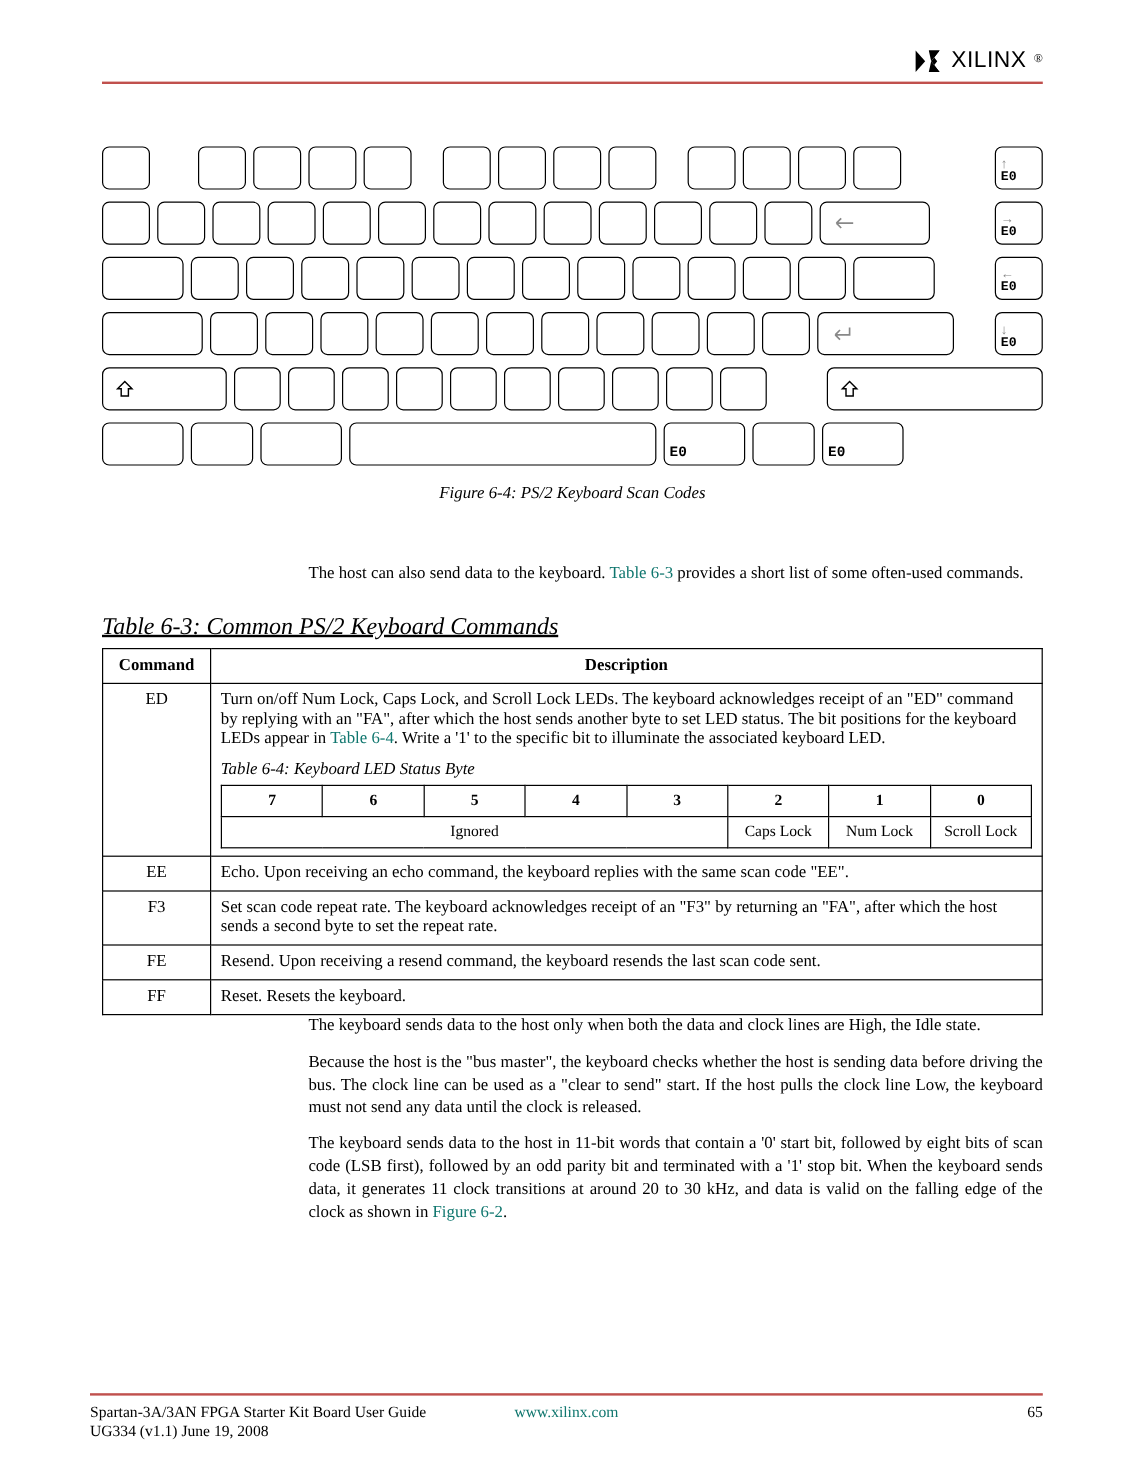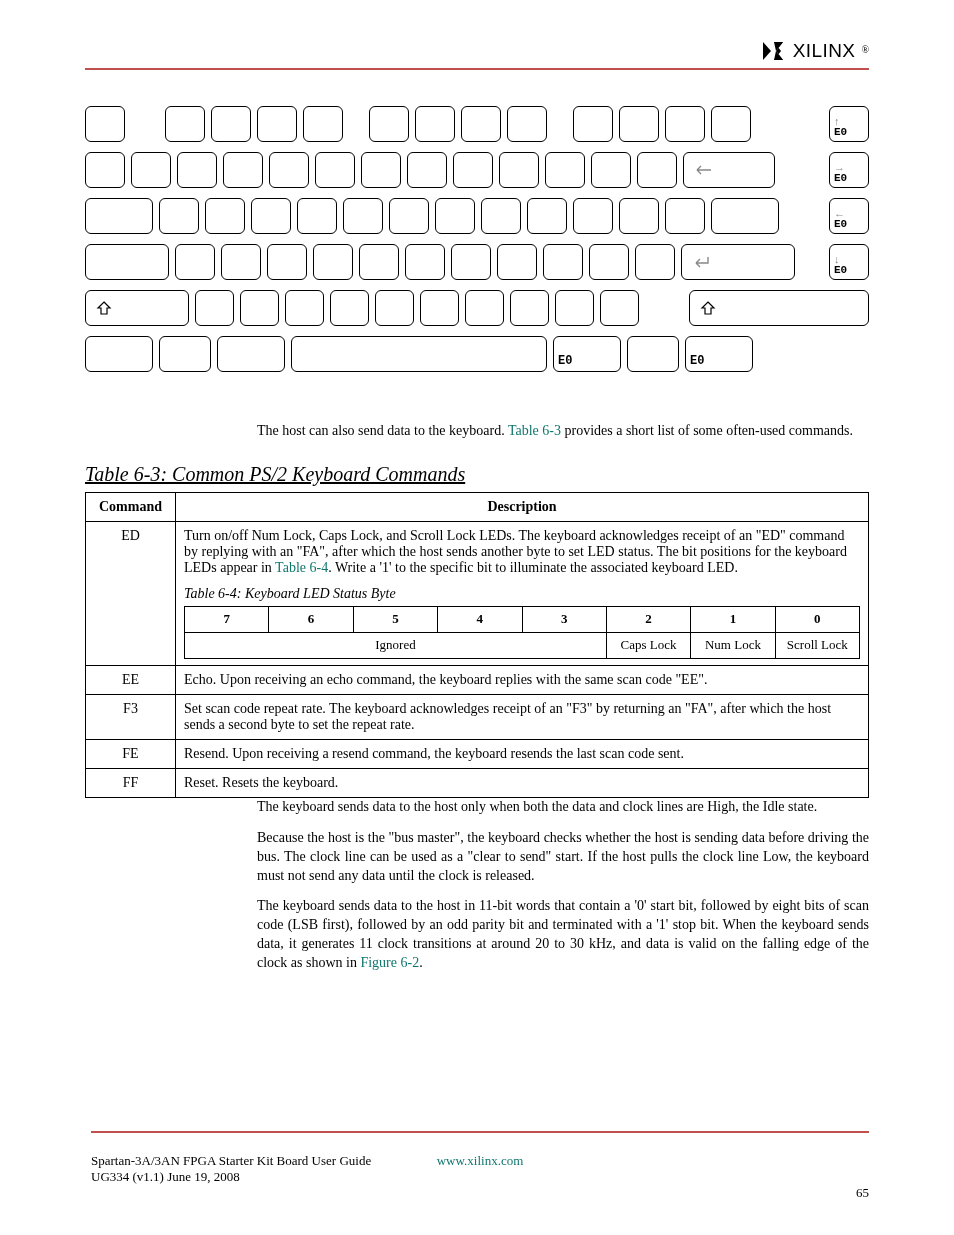--- a/index.html
+++ b/index.html
@@ -17,21 +17,21 @@
     position: relative;
     padding: 40px 85px 0 85px;
   }
   .header {
     display: flex;
     justify-content: flex-end;
     align-items: center;
     gap: 6px;
     padding-bottom: 6px;
     border-bottom: 2px solid #c0504d;
-    margin-bottom: 36px;
+    margin-bottom: 52px;
   }
   .logo-wrap { display: flex; align-items: flex-start; }
   .brand { font-family: Arial, sans-serif; font-size: 19px; font-weight: 500; letter-spacing: 0.4px; }
   .reg { font-size: 10px; position: relative; top: -2px; }
   .content { padding-left: 0; }
   .kb-figure { margin-bottom: 50px; }
   .kb { width: 100%; }
   .kb-row { display: flex; gap: 6px; margin-bottom: 10px; align-items: flex-start; justify-content: flex-start; }
   .gap-sm { width: 28px; flex: 0 0 28px; }
   .gap-md { width: 14px; flex: 0 0 14px; }
@@ -107,28 +107,27 @@
   }
   table.led th, table.led td {
     border: 1px solid #000;
     padding: 4px 6px;
     text-align: center;
     height: 26px;
   }
   .footer {
     position: absolute;
     bottom: 34px;
-    left: 91px;
+    left: 75px;
     right: 85px;
     border-top: 2px solid #c0504d;
-    padding-top: 20px;
+    padding-top: 6px;
     display: flex;
     justify-content: space-between;
     font-size: 13px;
-    flex-direction: column;
   }
   .footer .left { }
   .footer .right { text-align: right; }
   .footer-line2 { font-size: 13px; }
 </style>
 </head>
 <body>
 
 <div class="page">
   <div class="header">
@@ -285,20 +284,21 @@
           <div class="key w6"></div>
           <div class="key w1-5 key-label-bl">
             <span style="font-size:12px;">E0</span>
           </div>
           <div class="key w1-25"></div>
           <div class="key w1-5 key-label-bl">
             <span style="font-size:12px;">E0</span>
           </div>
         </div>
       </div>
+      <div class="figure-caption">Figure 6-4: PS/2 Keyboard Scan Codes</div>
     </div>
 
     <p class="body-para">
       <span>The host can also send data to the keyboard. </span><span class="link">Table 6-3</span><span> provides a short list of some often-used commands.</span>
     </p>
 
     <div class="table-caption">Table 6-3: Common PS/2 Keyboard Commands</div>
     <table class="cmd">
       <tbody>
           <tr>

